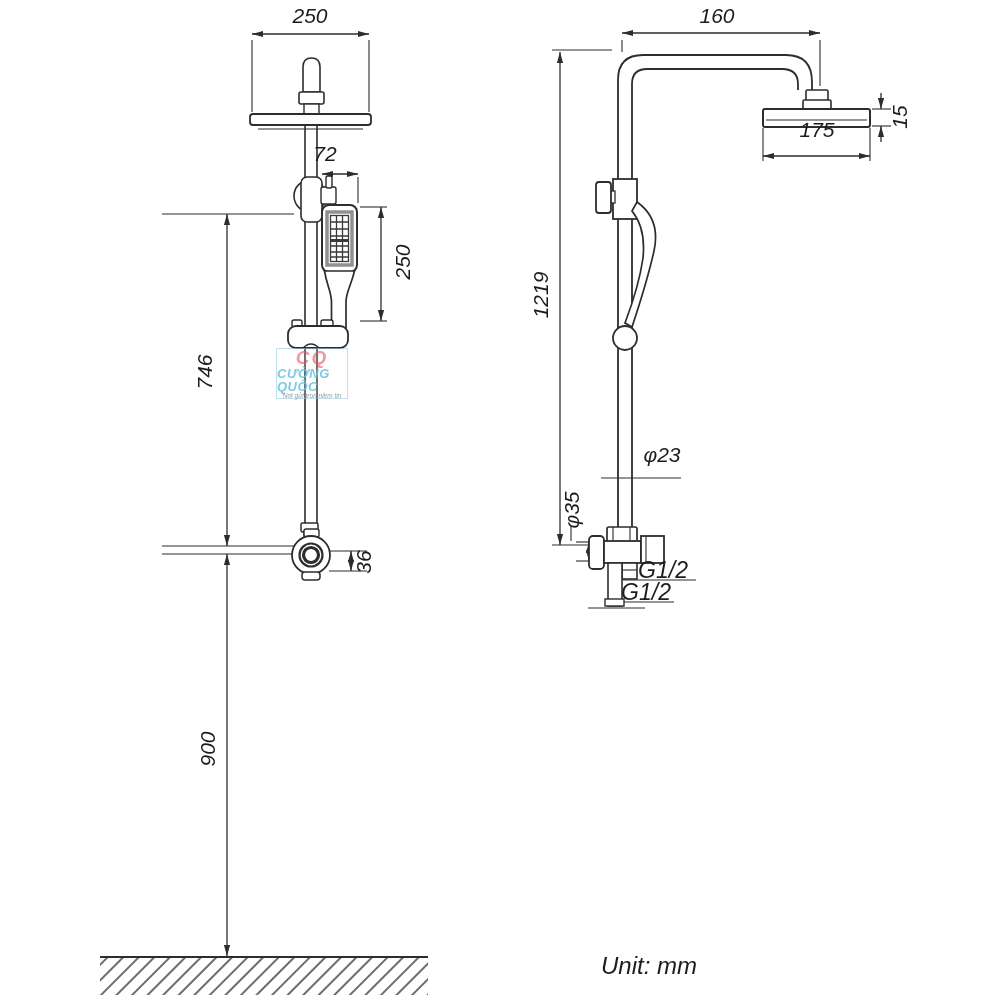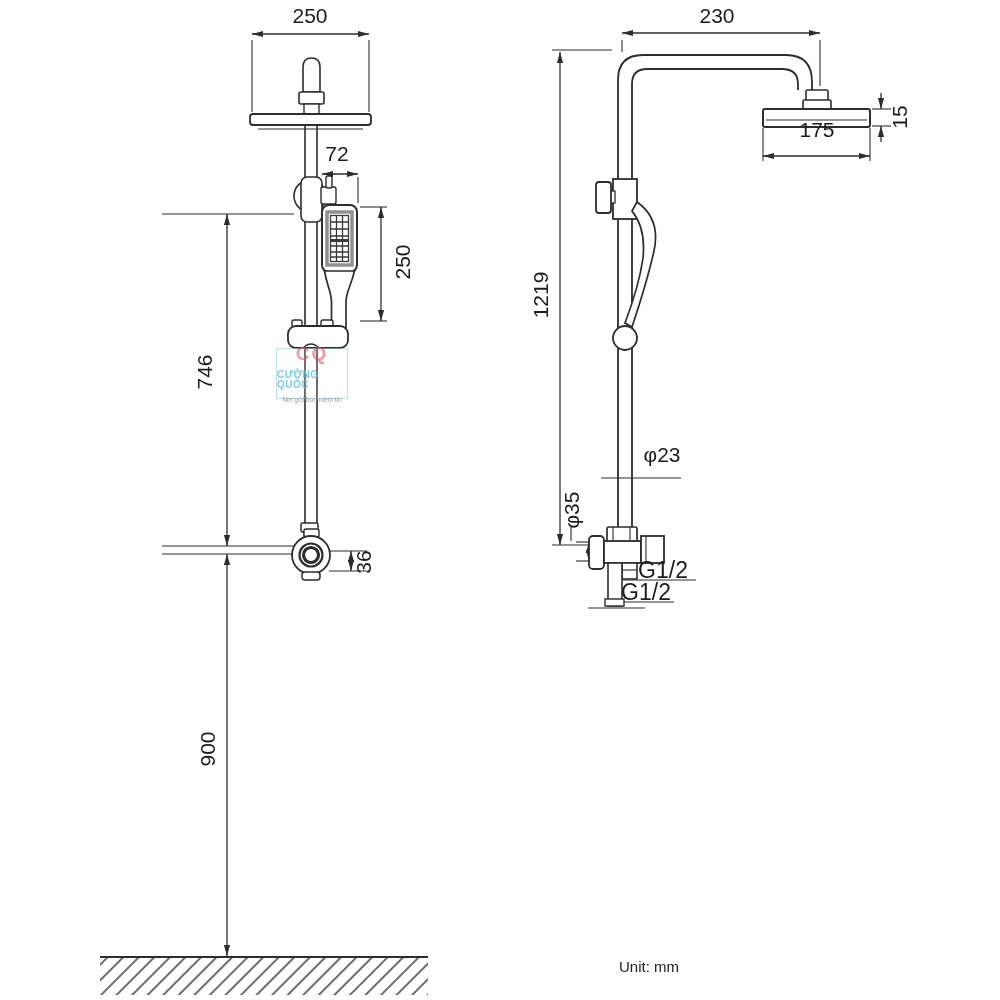--- a/index.html
+++ b/index.html
@@ -1,26 +1,26 @@
 <!DOCTYPE html>
 <html><head>
 <meta charset="utf-8">
 <style>
   html,body{margin:0;padding:0;width:1000px;height:1000px;background:#ffffff;overflow:hidden;}
-  .stage{position:relative;width:1000px;height:768px;font-family:"Liberation Sans",sans-serif;}
+  .stage{position:relative;width:1000px;height:768px;font-family:"Liberation Sans",sans-serif;font-style:italic;}
   svg.linework{position:absolute;left:0;top:0;}
   .lbl{position:absolute;color:#1c1c1c;font-size:21px;white-space:nowrap;
        transform:translate(-50%,-50%);line-height:1;}
   .lbl.vert{transform:translate(-50%,-50%) rotate(-90deg);}
   .lbl.big{font-size:23px;}
   .watermark{position:absolute;left:276px;top:348px;width:70px;height:49px;
        border:1.5px solid rgba(140,200,220,.55);display:flex;flex-direction:column;
-       align-items:center;justify-content:center;gap:7px;background:rgba(255,255,255,.15);}
+       align-items:center;justify-content:center;gap:0;background:rgba(255,255,255,.15);}
   .wm-logo{font-size:19px;font-weight:bold;letter-spacing:2px;color:rgba(226,86,96,.6);line-height:1;}
-  .wm-brand{font-size:10px;font-weight:bold;letter-spacing:.5px;color:rgba(100,195,222,.85);line-height:1;}
+  .wm-brand{font-size:13px;font-weight:bold;letter-spacing:.5px;color:rgba(100,195,222,.85);line-height:1;}
   .wm-tag{font-size:6.5px;color:rgba(120,132,142,.8);line-height:1;}
 </style>
 </head>
 <body>
 
 <div class="stage">
 
   <svg class="linework" width="1000" height="1000" viewBox="0 0 1000 1000">
     <defs>
       <marker id="ar" markerUnits="userSpaceOnUse" markerWidth="12" markerHeight="9" viewBox="0 0 12 9" refX="11.5" refY="4.5" orient="auto-start-reverse">
@@ -154,36 +154,36 @@
       <path d="M646,536 V563" fill="none" stroke-width="1.1"></path>
 
       <rect x="622" y="563" width="15" height="16" stroke-width="1.6"></rect>
       <path d="M622,570 H637" fill="none" stroke-width="1.1"></path>
       <rect x="608" y="563" width="14" height="43" stroke-width="1.6"></rect>
       <rect x="605" y="599" width="19" height="7" stroke-width="1.4"></rect>
     </g>
   </svg>
 
   <div class="lbl" style="left:310px;top:15px;">250</div>
-  <div class="lbl" style="left:337px;top:153px;">72</div>
+  <div class="lbl" style="left:325px;top:153px;">72</div>
   <div class="lbl vert" style="left:402px;top:262px;">250</div>
   <div class="lbl vert" style="left:204px;top:372px;">746</div>
   <div class="lbl vert" style="left:363px;top:562px;">36</div>
   <div class="lbl vert" style="left:207px;top:749px;">900</div>
 
-  <div class="lbl" style="left:717px;top:15px;">230</div>
+  <div class="lbl" style="left:717px;top:15px;">160</div>
   <div class="lbl" style="left:817px;top:129px;">175</div>
   <div class="lbl vert" style="left:899px;top:117px;">15</div>
   <div class="lbl vert" style="left:540px;top:295px;">1219</div>
   <div class="lbl" style="left:662px;top:454px;">φ23</div>
   <div class="lbl vert" style="left:571px;top:510px;">φ35</div>
   <div class="lbl big" style="left:663px;top:570px;">G1/2</div>
   <div class="lbl big" style="left:646px;top:592px;">G1/2</div>
 
-  <div class="lbl" style="left:649px;top:966px;font-size:15px;">Unit: mm</div>
+  <div class="lbl" style="left:649px;top:966px;font-size:24px;">Unit: mm</div>
 
   <div class="watermark">
     <div class="wm-logo">CQ</div>
     <div class="wm-brand">CƯỜNG QUỐC</div>
     <div class="wm-tag">Nơi gửi trọn niềm tin</div>
   </div>
 
 </div>
 
 </body></html>

